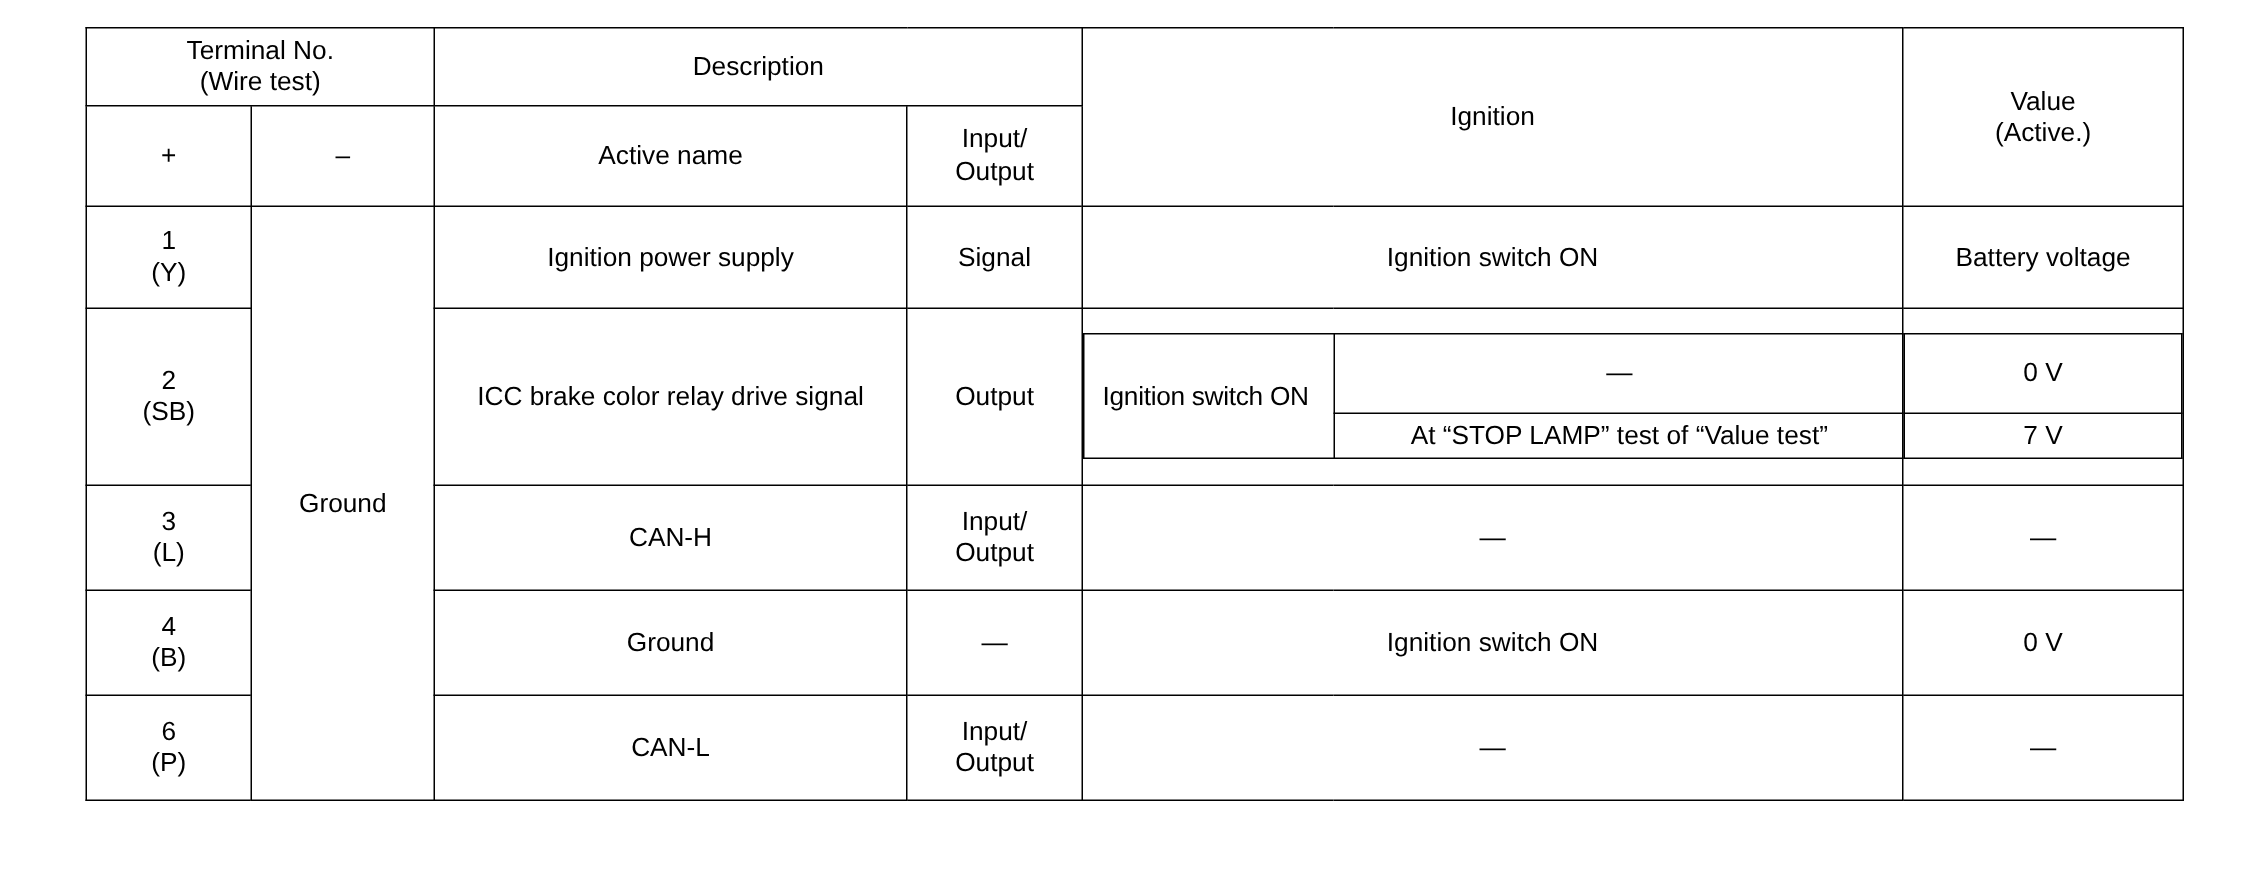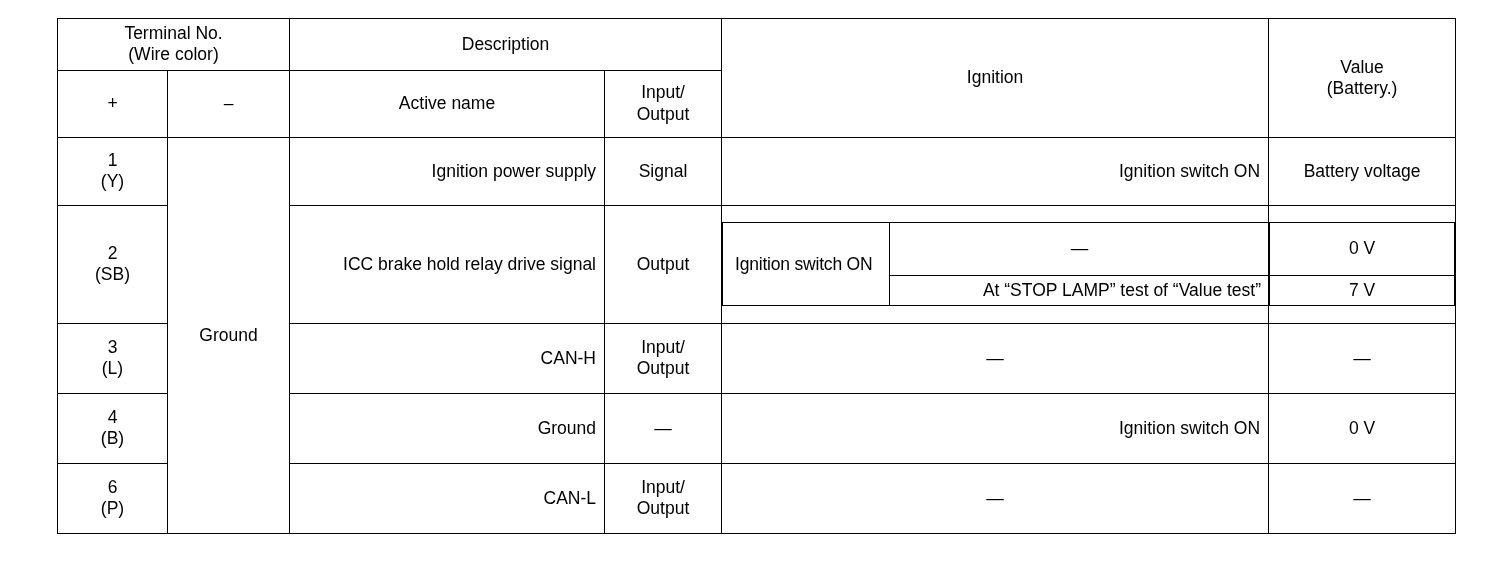--- a/index.html
+++ b/index.html
@@ -39,21 +39,21 @@
     padding: 4px 8px;
     vertical-align: middle;
     background: #ffffff;
   }
 
   
   .r-top td { border-top: 3px solid #000000; }
   .r-bottom td { border-bottom: 3px solid #000000; }
 
   .c-center { text-align: center; }
-  .c-left   { text-align: right; }
+  .c-left   { text-align: center; }
 
   .pad-left  { padding-left: 12px; padding-right: 10px; }
 
   
   .nested {
     padding: 0 !important;
     border: 1px solid #000000;
   }
   .nested-table {
     width: 100%;
@@ -90,27 +90,27 @@
       <col style="width:117px">
       <col style="width:167px">
       <col style="width:380px">
       <col style="width:187px">
     </colgroup>
     <tbody>
 
       <tr class="r-top">
         <td colspan="2" class="c-center">
           <div>Terminal No.</div>
-          <div>(Wire color)</div>
+          <div>(Wire test)</div>
         </td>
         <td colspan="2" class="c-center">Description</td>
         <td colspan="2" rowspan="2" class="c-center">Ignition</td>
         <td rowspan="2" class="c-center">
           <div>Value</div>
-          <div>(Battery.)</div>
+          <div>(Active.)</div>
         </td>
       </tr>
 
       <tr>
         <td class="c-center" style="height:58px">+</td>
         <td class="c-center">–</td>
         <td class="c-center">Active name</td>
         <td class="c-center">
           <div>Input/</div>
           <div>Output</div>
@@ -127,21 +127,21 @@
         <td class="c-center">Signal</td>
         <td colspan="2" class="c-left pad-left">Ignition switch ON</td>
         <td class="c-center">Battery voltage</td>
       </tr>
 
       <tr style="height:118px">
         <td class="c-center">
           <div>2</div>
           <div>(SB)</div>
         </td>
-        <td class="c-left pad-left">ICC brake hold relay drive signal</td>
+        <td class="c-left pad-left">ICC brake color relay drive signal</td>
         <td class="c-center">Output</td>
         <td colspan="2" class="nested">
           <table class="nested-table">
             <colgroup>
               <col style="width:167px">
               <col style="width:380px">
             </colgroup>
             <tbody>
               <tr>
                 <td rowspan="2" class="sub-left-cell nowrap-tight">Ignition switch ON</td>

